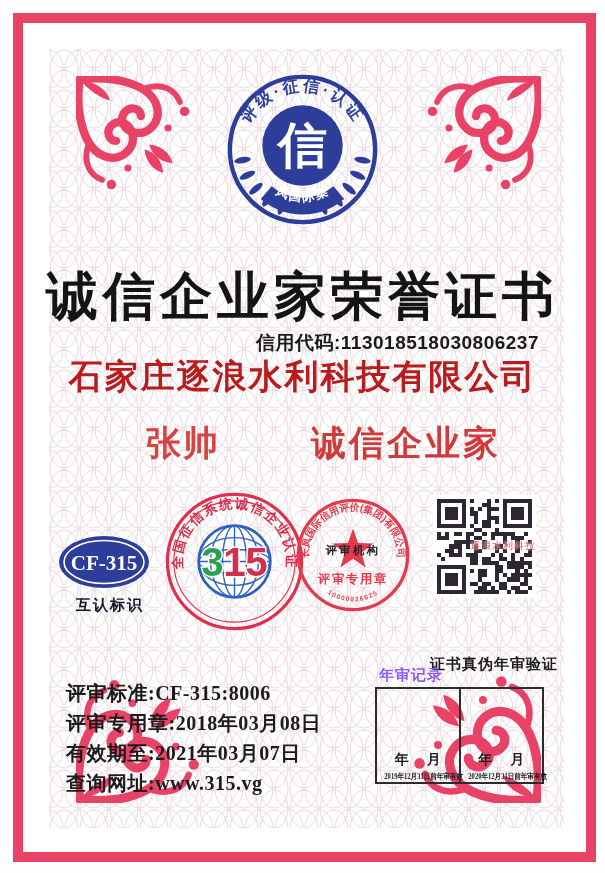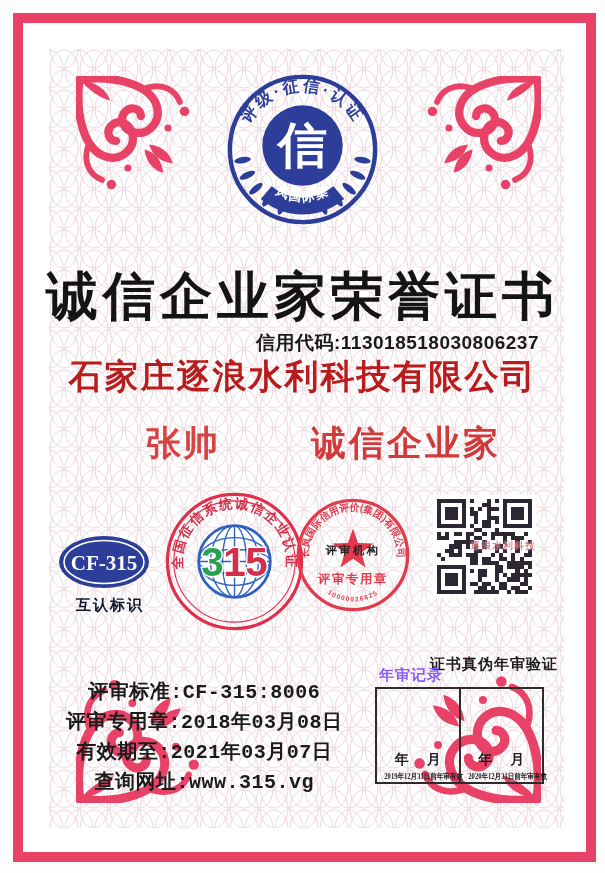--- a/index.html
+++ b/index.html
@@ -58,22 +58,21 @@
     position:absolute;left:0;top:44px;width:100%;text-align:right;
     font-size:10px;font-weight:400;color:#d84a55;letter-spacing:1px;
     text-shadow:0 0 2px #fff;
   }
   .qr-caption{
     position:absolute;left:430px;top:611px;font-size:15px;font-weight:800;
     color:#1d1d1d;letter-spacing:1px;font-family:"Liberation Serif",serif;margin-top:44px;
   }
   .info-block{
     position:absolute;left:66px;top:678px;
-    font-family:Liberation Mono, monospace;
-    text-align:center;
+    font-family:Liberation Serif, serif;
   }
   .info-line{
     font-size:20px;font-weight:900;color:#1b1b1b;line-height:30px;
     letter-spacing:.5px;
   }
   .review-title{
     position:absolute;left:379px;top:666px;font-size:15px;font-weight:900;
     color:#8b5cf6;letter-spacing:1px;font-family:"Liberation Serif",serif;
   }
   .review-table{

